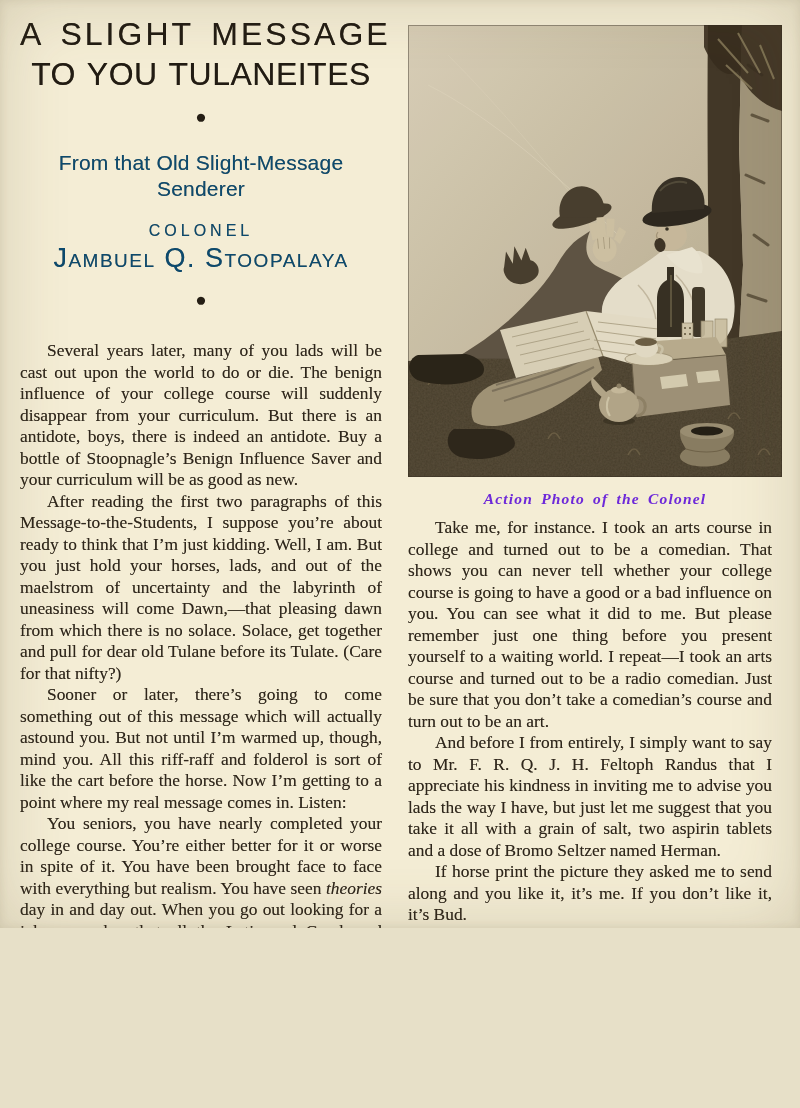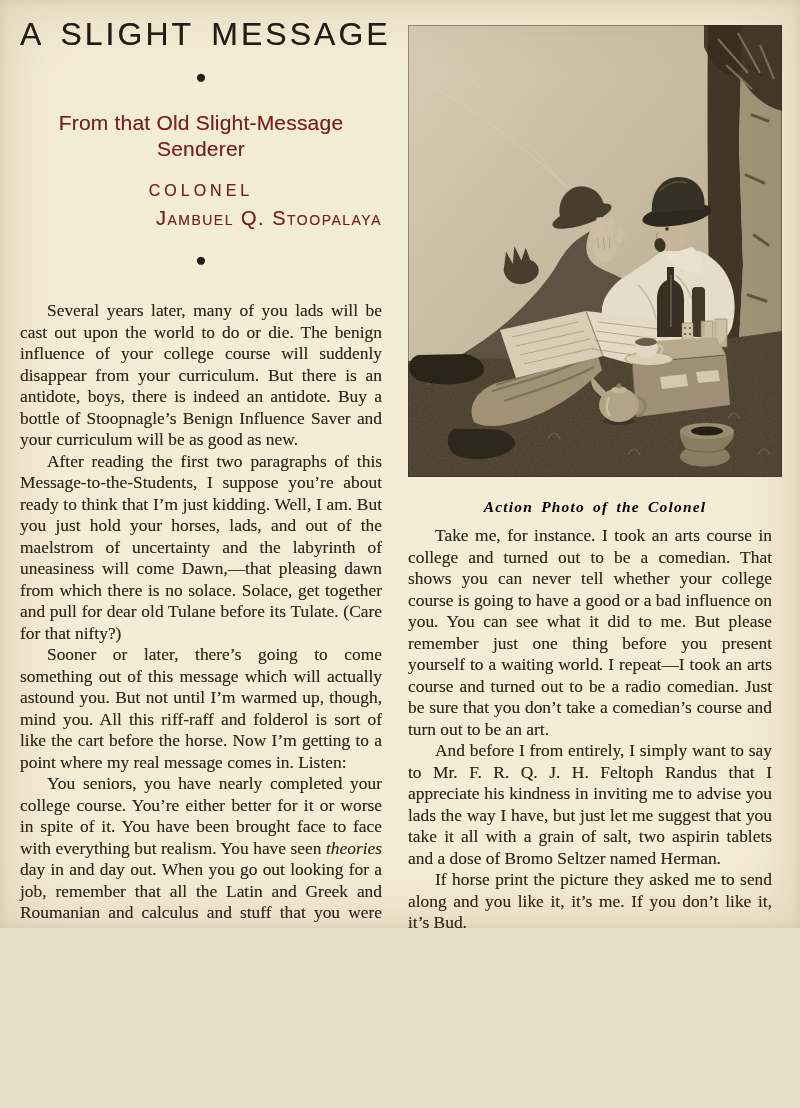--- a/index.html
+++ b/index.html
@@ -21,57 +21,58 @@
     text-shadow:0 0 .5px rgba(34,28,19,.6);
   }
   .title-l1{letter-spacing:3px;word-spacing:6px;}
   .title-l2{letter-spacing:.5px;word-spacing:2px;}
   .bullet{ text-align:center;font-size:19px;line-height:19px;color:#241e14;margin-top:13px;}
   .bullet2{margin-top:17px;}
   .subtitle{
     font-family:"Liberation Sans", sans-serif;font-size:21px;line-height:26px;
     text-align:center;color:#27211 6;letter-spacing:.2px;margin-top:24px;color:#28221六;
   }
-  .subtitle, .byline1, .byline2{color:#7f1d1d;text-shadow:0 0 .4px rgba(40,34,26,.5);}
+  .subtitle, .byline1, .byline2{color:#0c4a6e;text-shadow:0 0 .4px rgba(40,34,26,.5);}
   .byline1{
     font-family:"Liberation Sans", sans-serif;font-size:16px;letter-spacing:4px;
     text-align:center;margin-top:20px;
   }
   .byline2{
-    font-family:"Liberation Sans", sans-serif;font-size:20px;letter-spacing:1.5px;
-    font-variant:small-caps;text-align:right;margin-top:3px;line-height:30px;
+    font-family:"Liberation Sans", sans-serif;font-size:27px;letter-spacing:1.5px;
+    font-variant:small-caps;text-align:center;margin-top:3px;line-height:30px;
   }
   .body-text{font-size:17.4px;line-height:21.5px;text-align:justify;
     text-shadow:0 0 .4px rgba(46,38,27,.45);}
   .col-left .body-text{margin-top:31px;}
   .para{margin:0;text-indent:27px;}
   .it{font-style:italic;}
 
   .photo-frame{margin:0;width:374px;}
   .photo-frame svg{display:block;}
   .photo-caption{
-    margin-top:21px;text-align:center;font-style:italic;font-weight:bold;
-    font-size:15.5px;letter-spacing:1.2px;word-spacing:3px;color:#000000;
+    margin-top:13px;text-align:center;font-style:italic;font-weight:bold;
+    font-size:15.5px;letter-spacing:1.2px;word-spacing:3px;color:#6d28d9;
   }
   .rc-text{margin-top:9px;width:364px;}
   .signoff{
     font-variant:small-caps;font-size:18.5px;letter-spacing:1.2px;
     text-align:right;padding-right:30px;margin-top:3px;width:364px;
     text-shadow:0 0 .4px rgba(46,38,27,.45);
   }
   .signature{margin:8px 0 0 118px;}
 </style>
 </head>
 <body>
 
 <div class="page">
 
   <div class="col-left">
     <div class="title">
       <div class="title-l1">A SLIGHT MESSAGE</div>
+      <div class="title-l2">TO YOU TULANEITES</div>
     </div>
     <div class="bullet">●</div>
     <div class="subtitle">From that Old Slight-Message Senderer</div>
     <div class="byline1">COLONEL</div>
     <div class="byline2">Jambuel Q. Stoopalaya</div>
     <div class="bullet bullet2">●</div>
     <div class="body-text">
         <p class="para"><span>Several years later, many of you lads will be cast out upon the world to do or die.  The benign influence of your college course will suddenly disappear from your curriculum.  But there is an antidote, boys, there is indeed an antidote.  Buy a bottle of Stoopnagle’s Benign Influence Saver and your curriculum will be as good as new.</span></p>
         <p class="para"><span>After reading the first two paragraphs of this Message-to-the-Students, I suppose you’re about ready to think that I’m just kidding.  Well, I am.  But you just hold your horses, lads, and out of the maelstrom of uncertainty and the labyrinth of uneasiness will come Dawn,—that pleasing dawn from which there is no solace.  Solace, get together and pull for dear old Tulane before its Tulate.  (Care for that nifty?)</span></p>
         <p class="para"><span>Sooner or later, there’s going to come something out of this message which will actually astound you.  But not until I’m warmed up, though, mind you.  All this riff-raff and folderol is sort of like the cart before the horse.  Now I’m getting to a point where my real message comes in.  Listen:</span></p>

